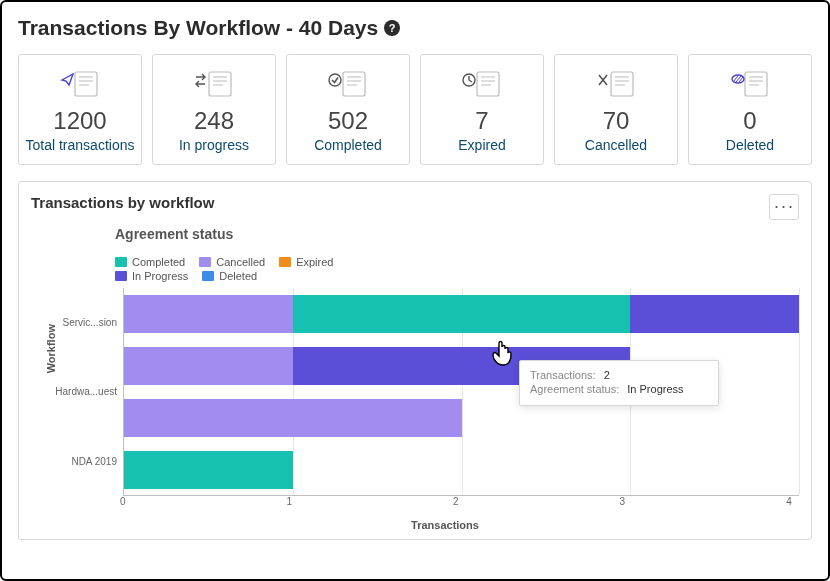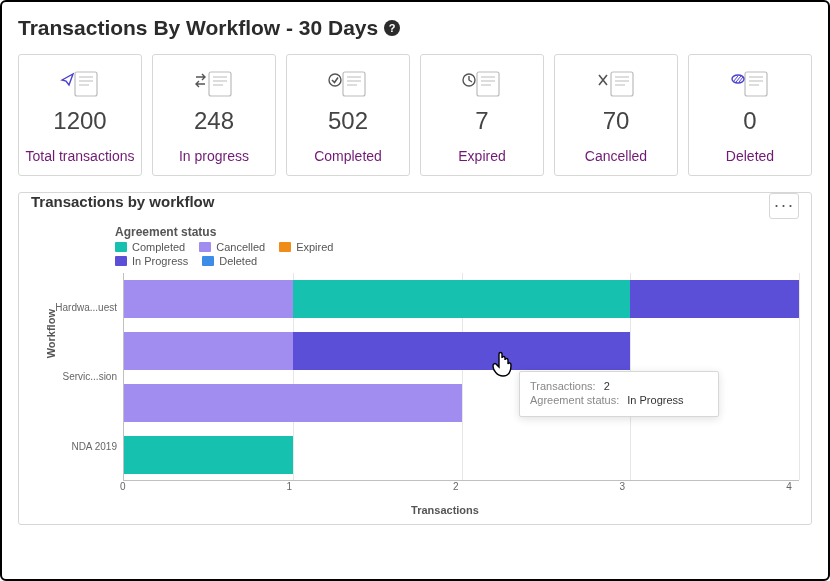--- a/index.html
+++ b/index.html
@@ -24,34 +24,34 @@
     justify-content: center; font-weight: 700;
   }
   .cards {
     display: flex; gap: 10px; margin-bottom: 16px;
   }
   .card {
     flex: 1 1 0; border: 1px solid #d7d7d7; border-radius: 3px;
     padding: 12px 6px 10px; text-align: center;
   }
   .card .icon { height: 34px; display: flex; align-items: center; justify-content: center; margin-bottom: 6px; }
-  .card .value { font-size: 24px; font-weight: 400; color: #444; margin-bottom: 13px; }
-  .card .label { font-size: 14px; color: #701a75; line-height: 1.2; }
+  .card .value { font-size: 24px; font-weight: 400; color: #444; margin-bottom: 2px; }
+  .card .label { font-size: 14px; color: #0c4a6e; line-height: 1.2; }
   .chart-panel {
-    border: 1px solid #d7d7d7; border-radius: 3px; padding: 0 12px 8px; position: relative;
+    border: 1px solid #d7d7d7; border-radius: 3px; padding: 12px 12px 8px; position: relative;
   }
   .chart-header { display: flex; align-items: flex-start; justify-content: space-between; }
   .chart-title { font-size: 15px; font-weight: 600; color: #333; }
   .more-btn {
     border: 1px solid #d7d7d7; border-radius: 3px; width: 30px; height: 26px;
     display: flex; align-items: center; justify-content: center; font-size: 18px;
     color: #555; background: #fff; cursor: pointer; letter-spacing: 1px;
   }
   .legend-block { margin: 6px 0 6px 84px; }
-  .legend-title { font-size: 12px; font-weight: 600; color: #555; margin-bottom: 2px; }
+  .legend-title { font-size: 14px; font-weight: 600; color: #555; margin-bottom: 14px; }
   .legend-rows { display: flex; flex-direction: column; gap: 2px; }
   .legend-row { display: flex; gap: 14px; }
   .legend-item { display: flex; align-items: center; gap: 5px; font-size: 11px; color: #555; }
   .swatch { width: 12px; height: 10px; border-radius: 1px; }
   .chart-area { display: flex; margin-left: 30px; position: relative; }
   .y-axis-label {
     position: absolute; left: -10px; top: 50%; transform: rotate(-90deg) translateX(50%);
     transform-origin: left center; font-size: 11px; color: #555; font-weight: 600;
   }
   .y-ticks { width: 62px; display: flex; flex-direction: column; }
@@ -73,21 +73,21 @@
   .tooltip .row .v { color: #333; font-weight: 500; }
   .cursor {
     position: absolute; width: 24px; height: 28px; z-index: 5;
   }
   svg { display: block; }
 </style>
 </head>
 <body>
 
 <div class="page-title-row">
-  <div class="page-title">Transactions By Workflow - 30 Days</div>
+  <div class="page-title">Transactions By Workflow - 40 Days</div>
   <div class="help-icon">?</div>
 </div>
 
 <div class="cards">
   <div class="card">
     <div class="icon">
       <svg width="42" height="30" viewBox="0 0 42 30">
         <rect x="16" y="3" width="22" height="24" rx="2" fill="none" stroke="#bbb" stroke-width="1.2"></rect>
         <line x1="20" y1="8" x2="34" y2="8" stroke="#bbb"></line>
           <line x1="20" y1="12" x2="34" y2="12" stroke="#bbb"></line>
@@ -203,22 +203,22 @@
             <span class="swatch" style="background:#3d8de8"></span>
             <span>Deleted</span>
           </div>
       </div>
     </div>
   </div>
 
   <div class="chart-area">
     <div class="y-axis-label">Workflow</div>
     <div class="y-ticks" style="height:208px">
+      <div class="y-tick">Servic...sion</div>
       <div class="y-tick">Hardwa...uest</div>
-      <div class="y-tick">Servic...sion</div>
       <div class="y-tick">NDA 2019</div>
     </div>
     <div class="plot" id="plot">
 
     <div class="grid-line" style="left: 25%;"></div>
         <div class="grid-line" style="left: 50%;"></div>
         <div class="grid-line" style="left: 75%;"></div>
         <div class="grid-line" style="left: 100%;"></div>
         <div class="bar-row" style="top: 7px;">
           <div class="bar-seg" style="width: 168.75px; background: rgb(161, 141, 240);"></div>

